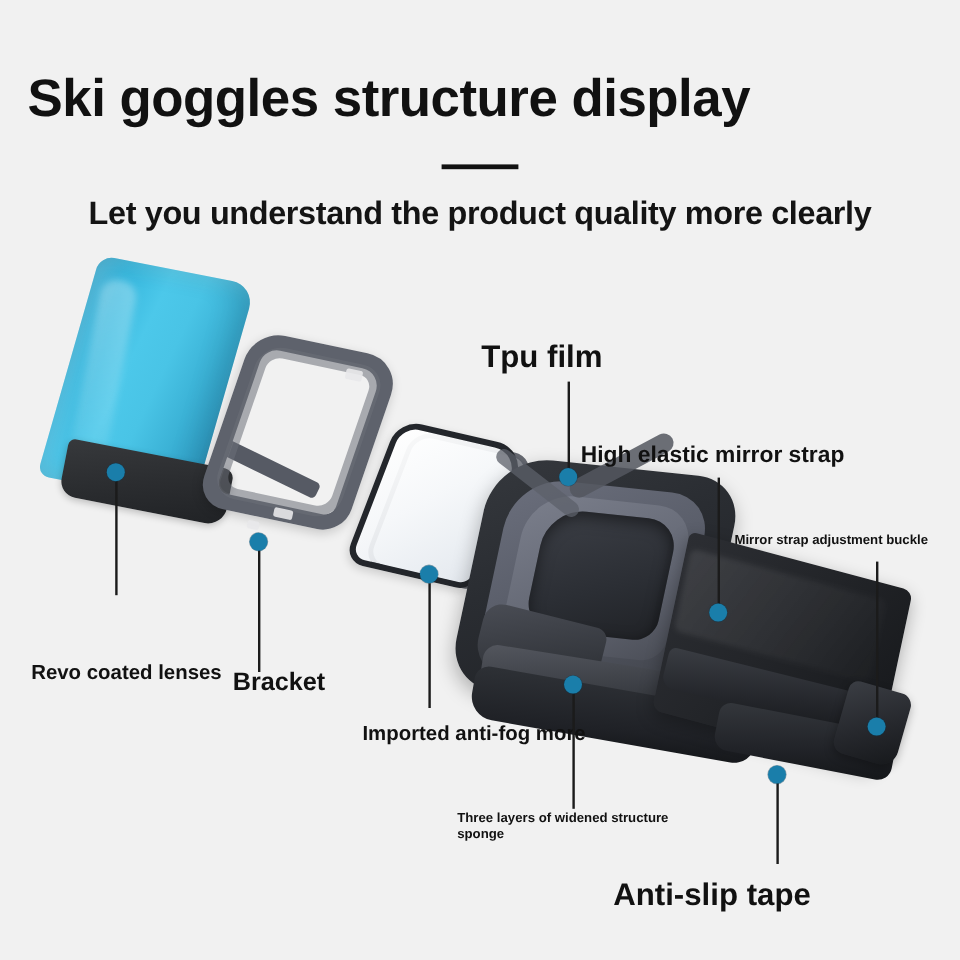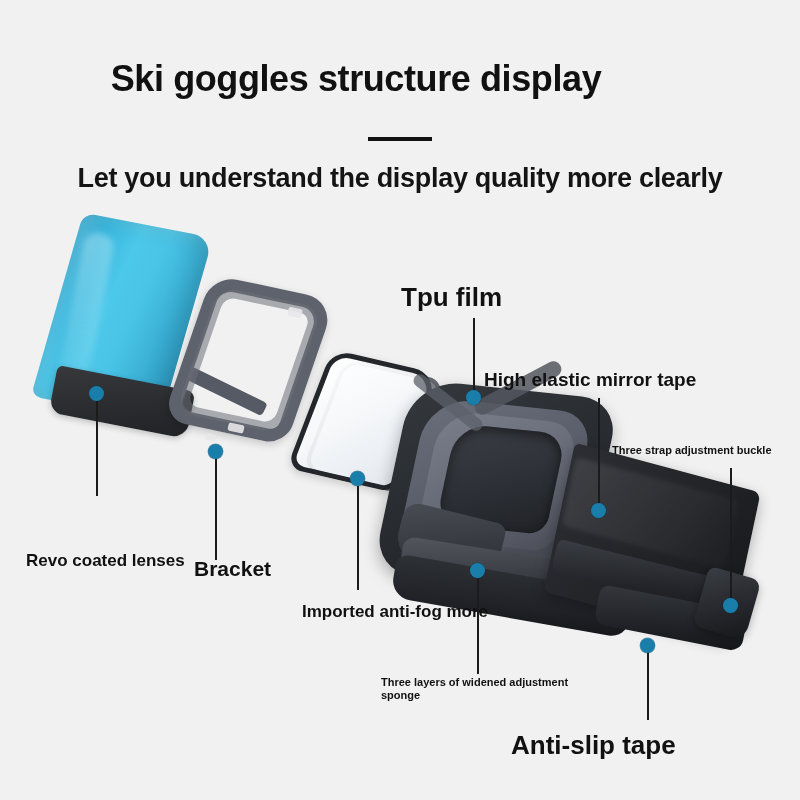--- a/index.html
+++ b/index.html
@@ -21,26 +21,25 @@
     overflow: hidden;
   }
 
   
   .title {
     position: absolute;
     left: 0;
     top: 58px;
     width: 648px;
     text-align: center;
-    font-size: 36px;
+    font-size: 44px;
     font-weight: bold;
     letter-spacing: -0.4px;
     color: #111111;
     white-space: nowrap;
-    margin-left: 32px;
   }
   .title-divider {
     position: absolute;
     left: 368px;
     top: 137px;
     width: 64px;
     height: 4px;
     background: #111111;
   }
   .subtitle {
@@ -324,21 +323,21 @@
     opacity: 0.75;
   }
 </style>
 </head>
 <body>
 
 <div id="stage">
 
   <div class="title">Ski goggles structure display</div>
   <div class="title-divider"></div>
-  <div class="subtitle">Let you understand the display quality more clearly</div>
+  <div class="subtitle">Let you understand the product quality more clearly</div>
 
   <div>
 
     <div>
       <div class="art lens-blue"></div>
       <div class="art lens-blue-gloss"></div>
       <div class="art lens-blue-cap"></div>
     </div>
 
     <div>
@@ -382,28 +381,28 @@
       <div class="dot" style="left: 88.5px; top: 385.5px;"></div>
       <div class="label" style="left: 26px; top: 503px; font-size: 17px; margin-top: 48px;">Revo coated lenses</div>
       <div class="lline" style="left: 215px; top: 458px; height: 102px;"></div>
       <div class="dot" style="left: 207.5px; top: 443.5px;"></div>
       <div class="label" style="left: 166px; top: 556px; font-size: 21px; margin-left: 28px;">Bracket</div>
       <div class="lline" style="left: 473px; top: 318px; height: 80px;"></div>
       <div class="dot" style="left: 465.5px; top: 389.5px;"></div>
       <div class="label" style="left: 401px; top: 282px; font-size: 26px;">Tpu film</div>
       <div class="lline" style="left: 598px; top: 398px; height: 112px;"></div>
       <div class="dot" style="left: 590.5px; top: 502.5px;"></div>
-      <div class="label" style="left: 484px; top: 368px; font-size: 19px;">High elastic mirror tape</div>
+      <div class="label" style="left: 484px; top: 368px; font-size: 19px;">High elastic mirror strap</div>
       <div class="lline" style="left: 730px; top: 468px; height: 138px;"></div>
       <div class="dot" style="left: 722.5px; top: 597.5px;"></div>
-      <div class="label" style="left: 612px; top: 444px; font-size: 11px;">Three strap adjustment buckle</div>
+      <div class="label" style="left: 612px; top: 444px; font-size: 11px;">Mirror strap adjustment buckle</div>
       <div class="lline" style="left: 357px; top: 486px; height: 104px;"></div>
       <div class="dot" style="left: 349.5px; top: 470.5px;"></div>
       <div class="label" style="left: 302px; top: 602px; font-size: 17px;">Imported anti-fog more</div>
       <div class="lline" style="left: 477px; top: 578px; height: 96px;"></div>
       <div class="dot" style="left: 469.5px; top: 562.5px;"></div>
-      <div class="label wrap" style="left: 381px; top: 676px; font-size: 11px; width: 200px;">Three layers of widened adjustment sponge</div>
+      <div class="label wrap" style="left: 381px; top: 676px; font-size: 11px; width: 200px;">Three layers of widened structure sponge</div>
       <div class="lline" style="left: 647px; top: 652px; height: 68px;"></div>
       <div class="dot" style="left: 639.5px; top: 637.5px;"></div>
       <div class="label" style="left: 511px; top: 730px; font-size: 26px; text-align: center;">Anti-slip tape</div>
     </div>
 
 </div>
 
 </body></html>

